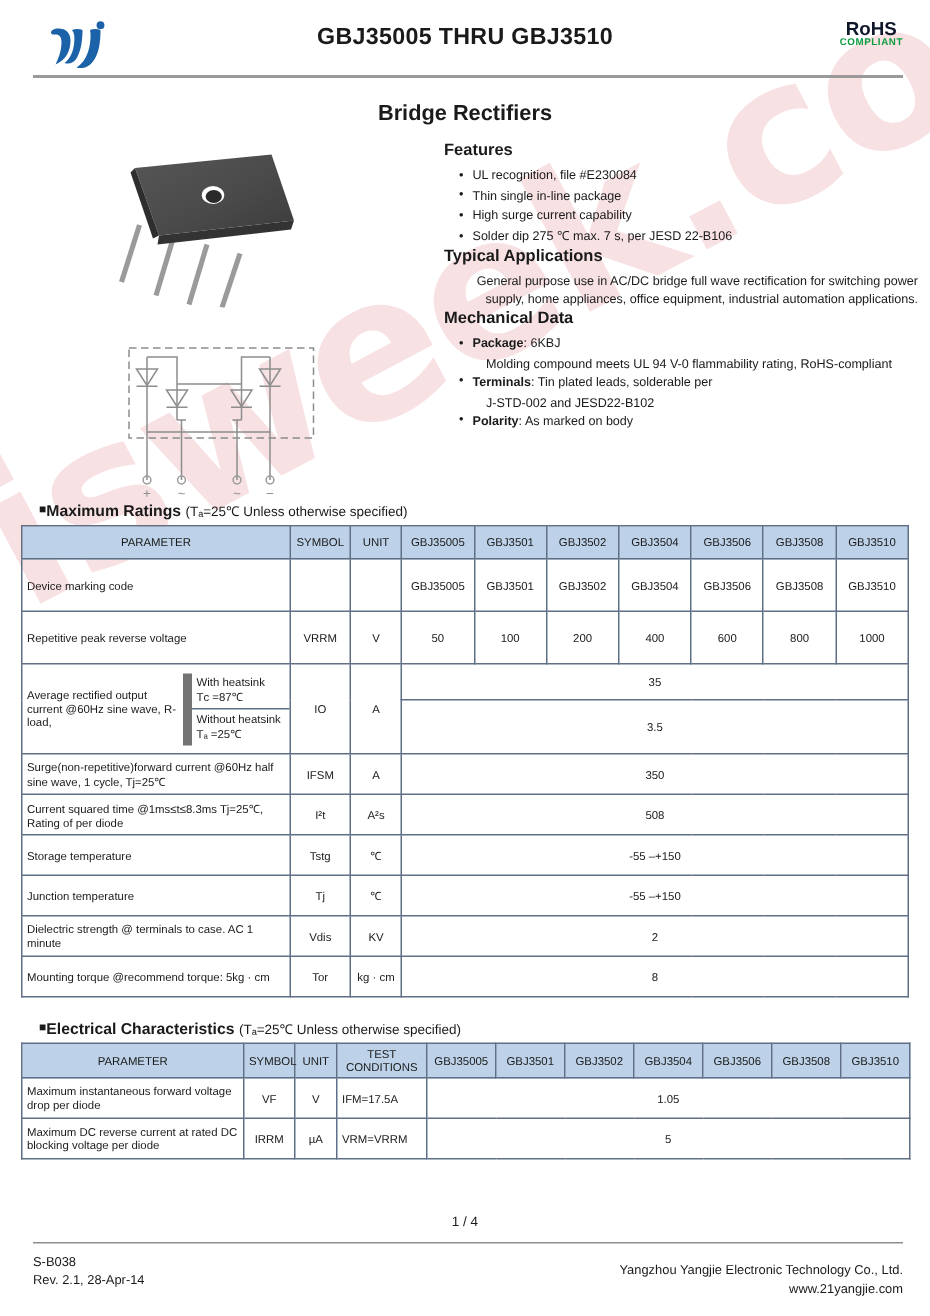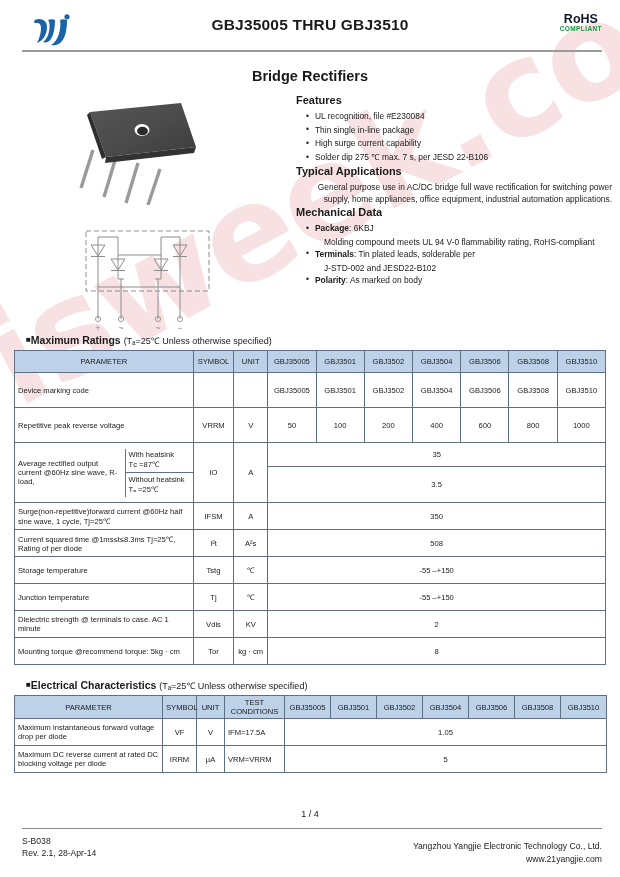--- a/index.html
+++ b/index.html
@@ -330,21 +330,21 @@
         <td class="num">600</td>
         <td class="num">800</td>
         <td class="num">1000</td>
       </tr>
 
       <tr>
         <td rowspan="2" style="padding:0">
           <table style="border-collapse:collapse;width:100%;height:100%;table-layout:fixed">
             <tbody>
                 <tr>
-              <td rowspan="2" style="border:none;border-right:1px solid #737373;width:110px;font-size:7.6px;padding:2px 3px;vertical-align:middle">Average rectified output current  @60Hz sine wave, R-load,</td>
+              <td rowspan="2" style="border:none;border-right:6px solid #737373;width:110px;font-size:7.6px;padding:2px 3px;vertical-align:middle">Average rectified output current  @60Hz sine wave, R-load,</td>
               <td style="border:none;border-bottom:1px solid #5f6f85;font-size:7.6px;padding:1px 3px;height:24px;line-height:10px">
                 <span>With heatsink</span><br>
                 <span>Tᴄ =87℃</span>
               </td>
             </tr>
             <tr>
               <td style="border:none;font-size:7.6px;padding:1px 3px;height:24px;line-height:10px">
                 <span>Without heatsink</span><br>
                 <span>Tₐ =25℃</span>
               </td>

